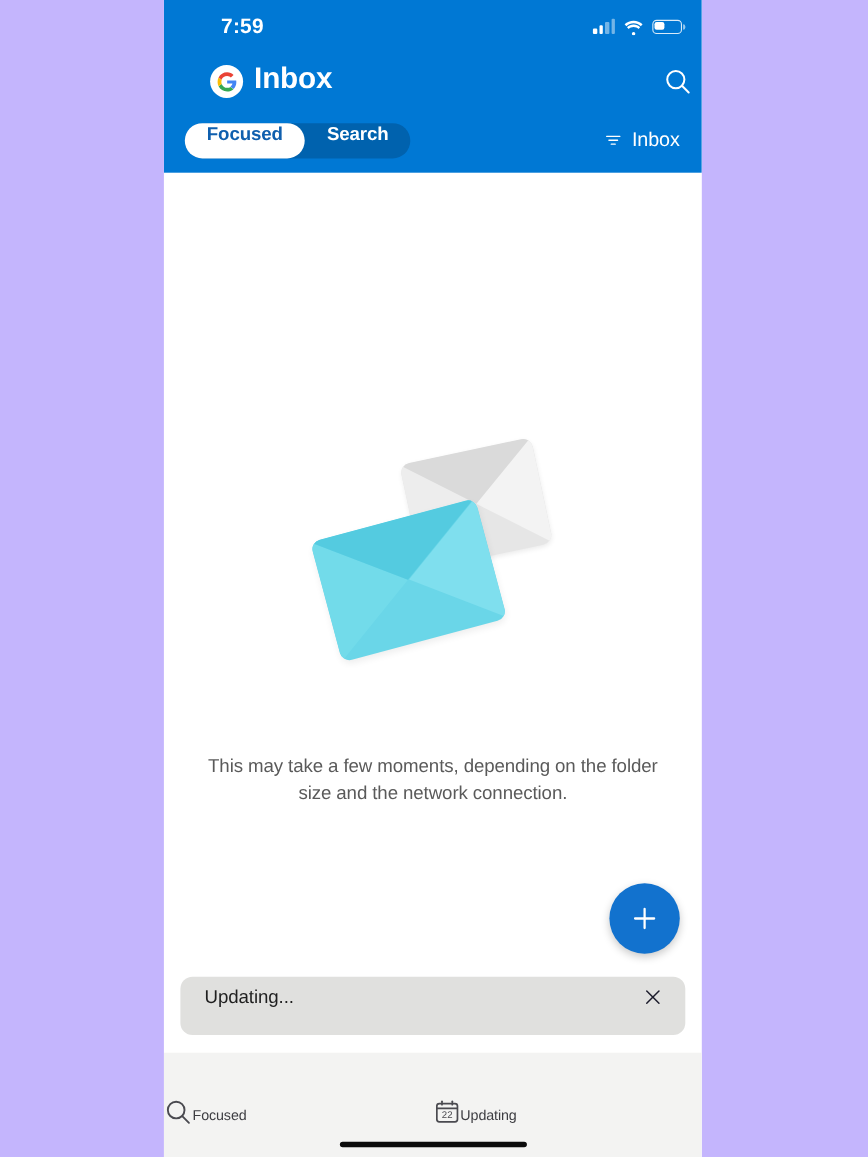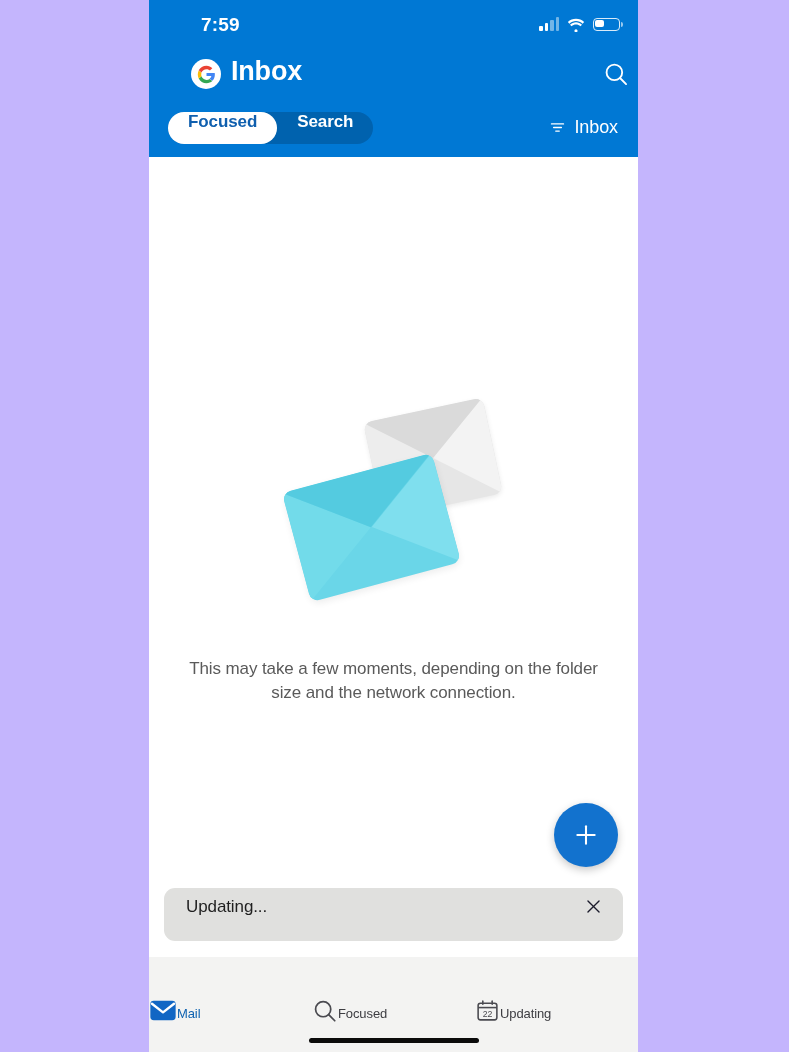--- a/index.html
+++ b/index.html
@@ -269,21 +269,21 @@
     left: 0; top: 465px;
     width: 489px;
     text-align: center;
     font-size: 19px;
     font-weight: bold;
     color: #1b1b1b;
     letter-spacing: -0.1px;
   }
   .empty-sub {
     position: absolute;
-    left: 0; top: 500px;
+    left: 0; top: 528px;
     width: 489px;
     text-align: center;
     font-size: 17px;
     line-height: 24px;
     color: #5a5a5a;
     padding: 0 38px;
     letter-spacing: -0.1px;
   }
 
   
@@ -453,29 +453,20 @@
       <span class="toast-close">
         <svg viewBox="0 0 24 24" stroke="#1b1b2b" stroke-width="1.7" stroke-linecap="round">
           <line x1="5" y1="5" x2="19" y2="19"></line>
           <line x1="19" y1="5" x2="5" y2="19"></line>
         </svg>
       </span>
     </div>
 
     <div class="tabbar">
 
-      <div class="tab active">
-        <span class="tab-icon">
-          <svg viewBox="0 0 24 20" width="28" height="23">
-            <rect x="1" y="1.5" width="22" height="17" rx="3" fill="#1166c4"></rect>
-            <path d="M2.4 4.2 12 11.6l9.6-7.4" fill="none" stroke="#ffffff" stroke-width="2.1" stroke-linecap="round" stroke-linejoin="round"></path>
-          </svg>
-        </span>
-        <span class="tab-label">Mail</span>
-      </div>
 
       <div class="tab">
         <span class="tab-icon">
           <svg viewBox="0 0 24 24" width="26" height="26" fill="none" stroke="#4a4a50" stroke-width="1.6" stroke-linecap="round">
             <circle cx="10.3" cy="10.3" r="7"></circle>
             <line x1="15.4" y1="15.4" x2="21" y2="21"></line>
           </svg>
         </span>
         <span class="tab-label">Focused</span>
       </div>

